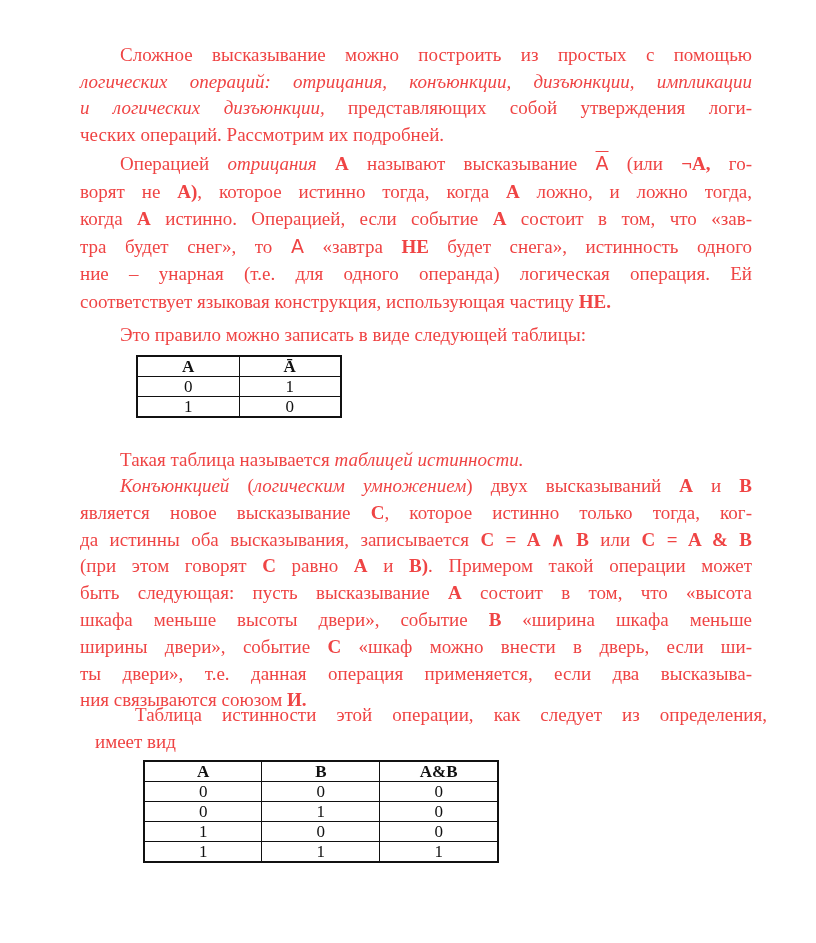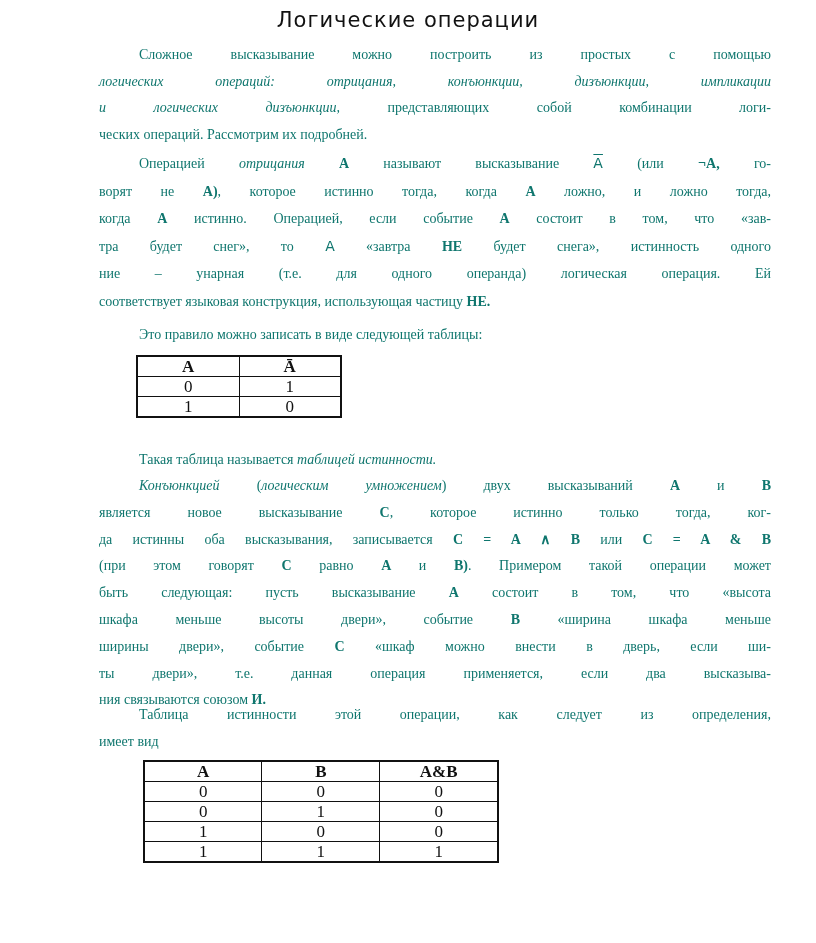--- a/index.html
+++ b/index.html
@@ -3,23 +3,23 @@
 <meta charset="utf-8">
 <style>
   html, body { margin: 0; padding: 0; background: #ffffff; }
   body { width: 816px; height: 943px; position: relative; overflow: hidden; color: #111; }
   .page { position: absolute; left: 0; top: 0; width: 816px; height: 943px; }
   .title {
     position: absolute; left: 0; top: 8px; width: 816px; text-align: center;
     font-family: "DejaVu Sans", sans-serif; font-size: 21px; letter-spacing: 1px; color: #111;
   }
   .text {
-    position: absolute; left: 99px; width: 672px;
-    font-family: "Liberation Serif", serif; font-size: 14px; line-height: 26.5px;
-    text-align: justify; color: #0f766e;
+    position: absolute; left: 80px; width: 672px;
+    font-family: "Liberation Serif", serif; font-size: 19px; line-height: 26.5px;
+    text-align: justify; color: #ef4444;
   }
   .text .ln { display: block; white-space: nowrap; text-align: justify; text-align-last: justify; }
   .text .ln.last { text-align-last: left; }
   .indent { padding-left: 40px; }
   i, .it { font-style: italic; }
   b { font-weight: bold; }
   .overline { text-decoration: overline; }
   table.tt {
     position: absolute; border-collapse: collapse;
     font-family: "Liberation Serif", serif; font-size: 17px; color: #111;
@@ -28,26 +28,25 @@
     border: 1.5px solid #111; text-align: center; padding: 0; height: 19px; line-height: 19px;
   }
   table.tt { border: 2.5px solid #111; }
   table.tt th { font-weight: bold; }
 </style>
 </head>
 <body>
 
 <div class="page">
 
-  <div class="title">Логические операции</div>
 
   <div class="text" style="top:42px;">
     <span class="ln indent">Сложное высказывание можно построить из простых с помощью</span>
     <span class="ln it">логических операций: отрицания, конъюнкции, дизъюнкции, импликации</span>
-    <span class="ln"><i>и логических дизъюнкции,</i><span> представляющих собой комбинации логи-</span></span>
+    <span class="ln"><i>и логических дизъюнкции,</i><span> представляющих собой утверждения логи-</span></span>
     <span class="ln last">ческих операций. Рассмотрим их подробней.</span>
   </div>
 
   <div class="text" style="top:150px; line-height:27.5px;">
     <span class="ln indent"><span>Операцией </span><i>отрицания</i><b> A</b><span> называют высказывание </span><span class="overline" style="font-family:'DejaVu Sans',sans-serif;">A</span><span>  (или </span><b>¬A,</b><span> го-</span></span>
     <span class="ln"><span>ворят не </span><b>A)</b><span>, которое истинно тогда, когда </span><b>A</b><span> ложно, и ложно тогда,</span></span>
     <span class="ln"><span>когда </span><b>A</b><span> истинно. Операцией, если событие </span><b>A</b><span> состоит в том, что «зав-</span></span>
     <span class="ln"><span>тра будет снег», то  </span><span style="font-family:'DejaVu Sans',sans-serif;">A</span><span>  «завтра </span><b>НЕ</b><span> будет снега», истинность одного</span></span>
     <span class="ln">ние – унарная (т.е. для одного операнда) логическая операция. Ей</span>
     <span class="ln last"><span>соответствует языковая конструкция, использующая частицу </span><b>НЕ.</b></span>
@@ -83,21 +82,21 @@
     <span class="ln"><span>является новое высказывание </span><b>C</b><span>, которое истинно только тогда, ког-</span></span>
     <span class="ln"><span>да истинны оба высказывания, записывается </span><b>C = A ∧ B</b><span> или </span><b>C = A &amp; B</b></span>
     <span class="ln"><span>(при этом говорят </span><b>C</b><span> равно </span><b>A</b><span> и </span><b>B)</b><span>. Примером такой операции может</span></span>
     <span class="ln"><span>быть следующая: пусть высказывание </span><b>A</b><span> состоит в том, что «высота</span></span>
     <span class="ln"><span>шкафа меньше высоты двери», событие </span><b>B</b><span> «ширина шкафа меньше</span></span>
     <span class="ln"><span>ширины двери», событие </span><b>C</b><span> «шкаф можно внести в дверь, если ши-</span></span>
     <span class="ln">ты двери», т.е. данная операция применяется, если два высказыва-</span>
     <span class="ln last"><span>ния связываются союзом </span><b>И.</b></span>
   </div>
 
-  <div class="text" style="top:702px;">
+  <div class="text" style="top:702px;margin-left:15px;">
     <span class="ln indent">Таблица истинности этой операции, как следует из определения,</span>
     <span class="ln last">имеет вид</span>
   </div>
 
   <table class="tt" style="left:143px; top:760px; width:356px;">
     <tbody>
         <tr>
       <th style="width:33.3%;">A</th>
       <th style="width:33.3%;">B</th>
       <th>A&amp;B</th>

